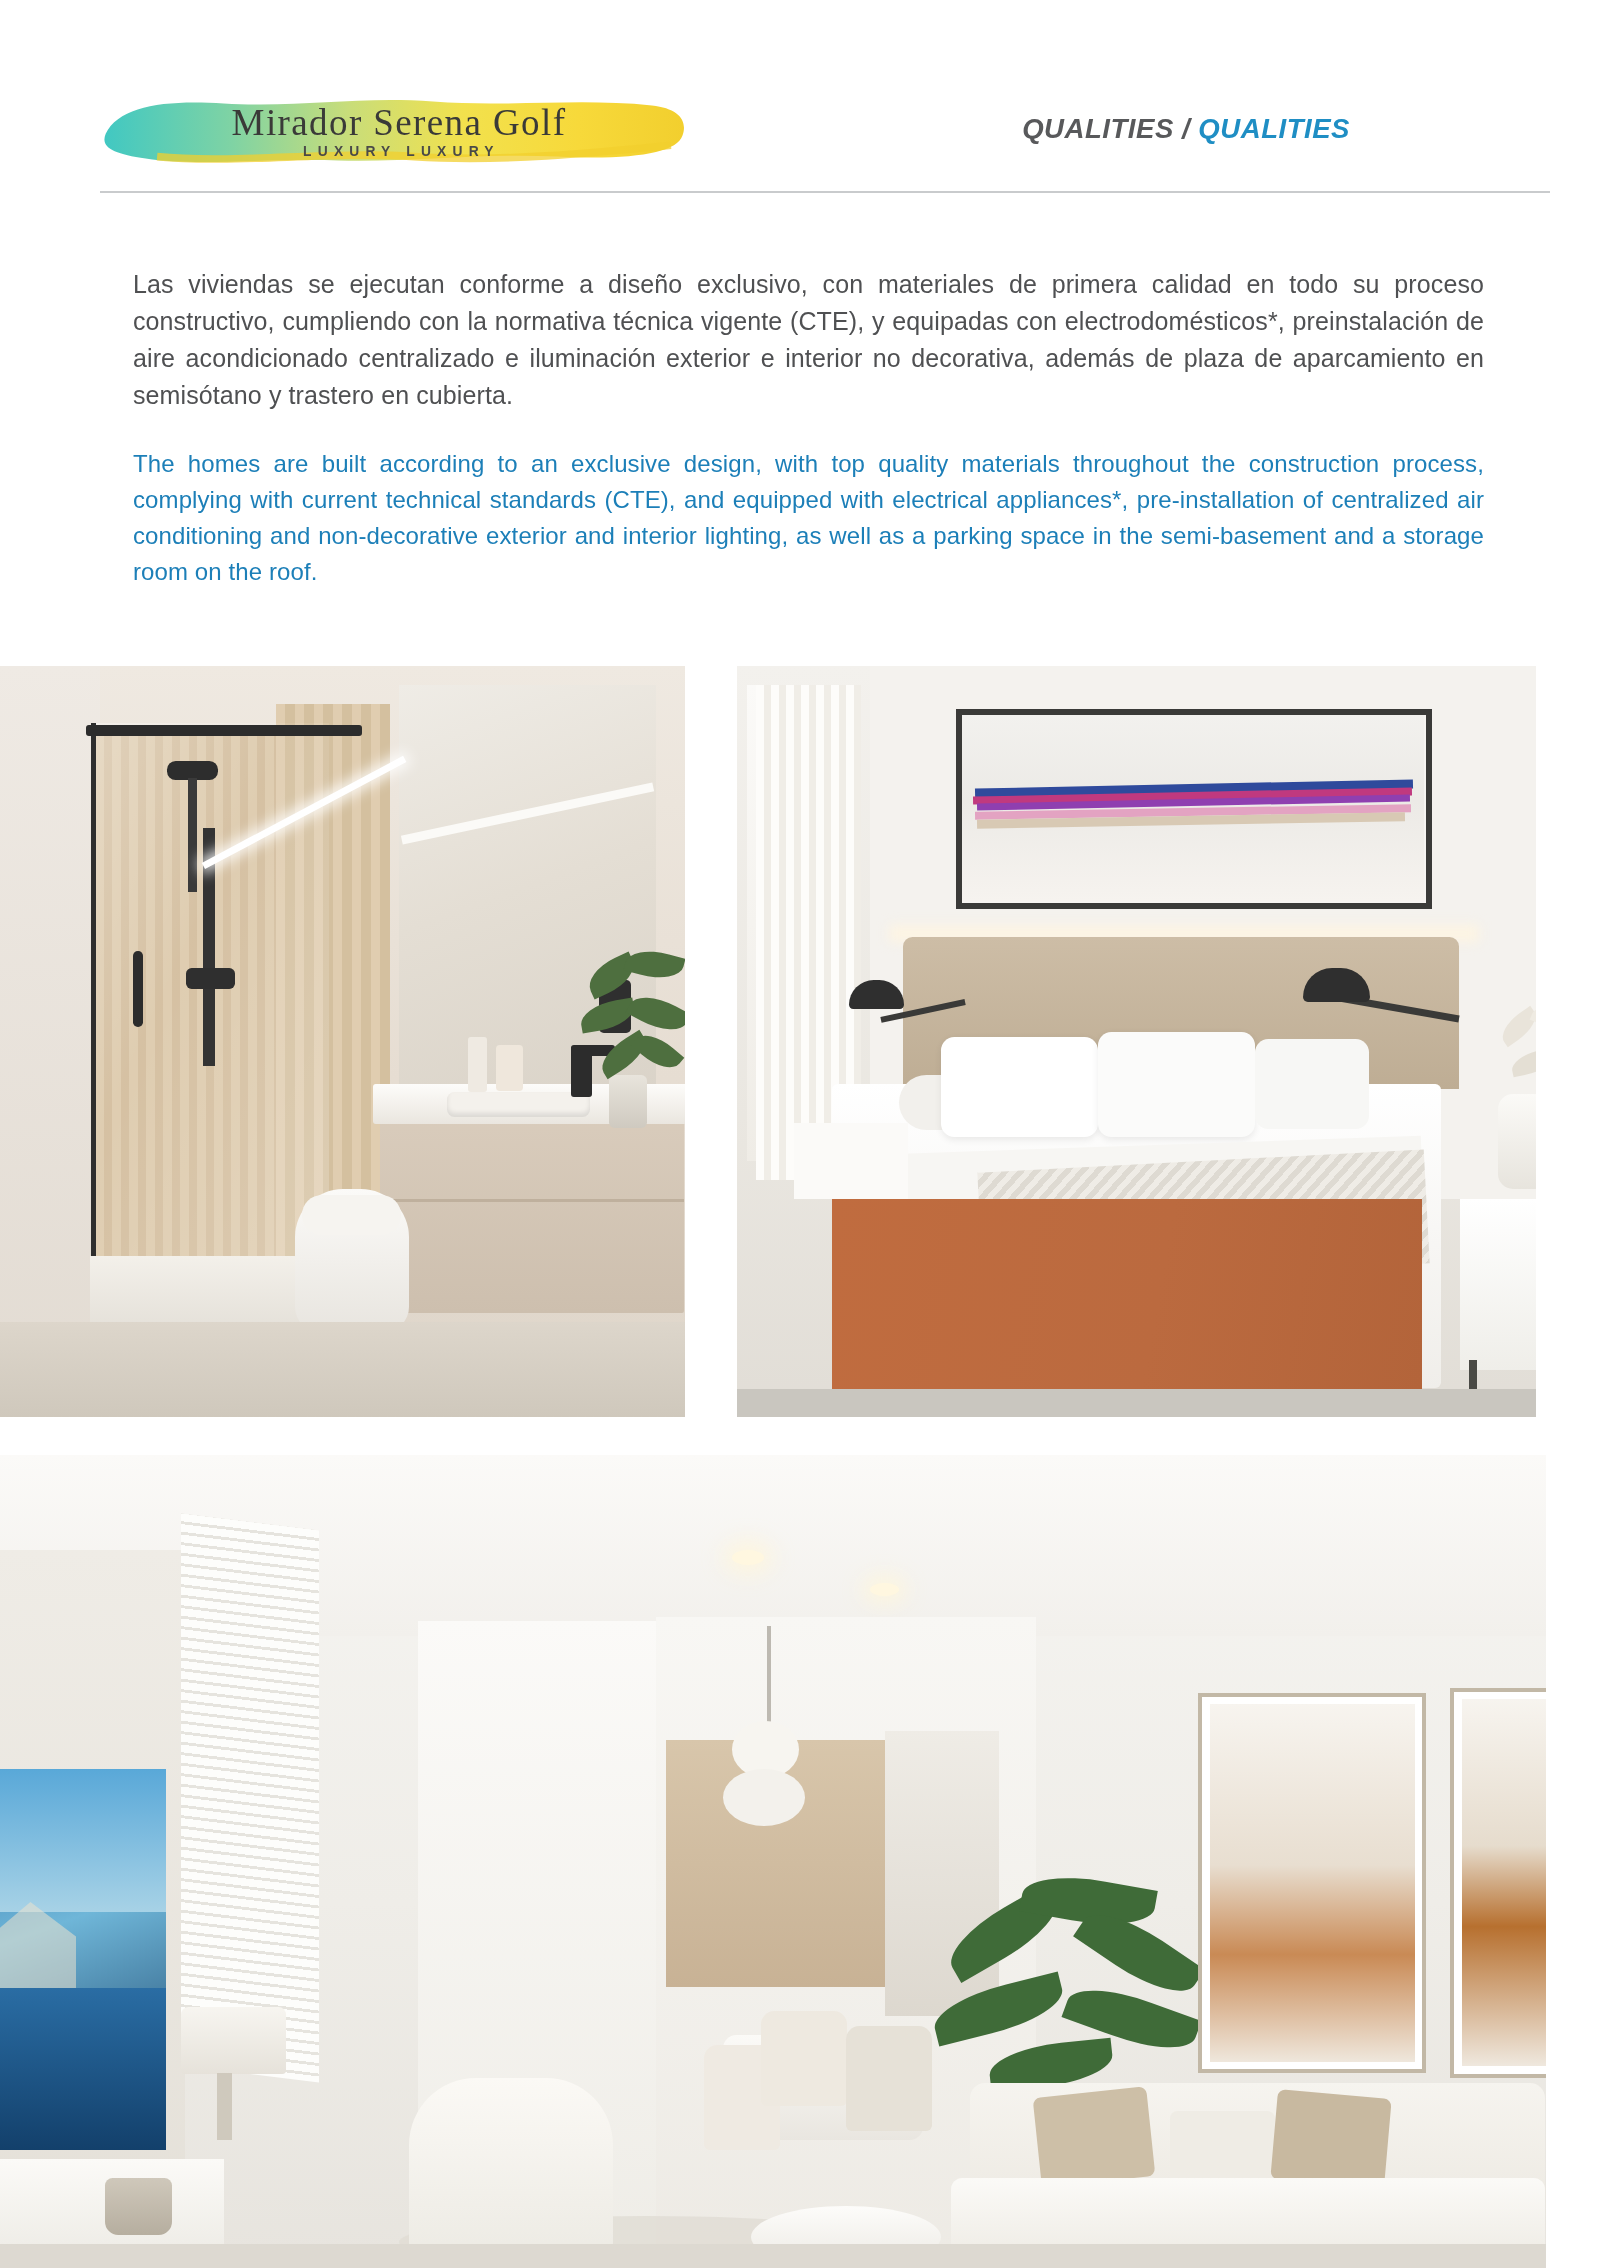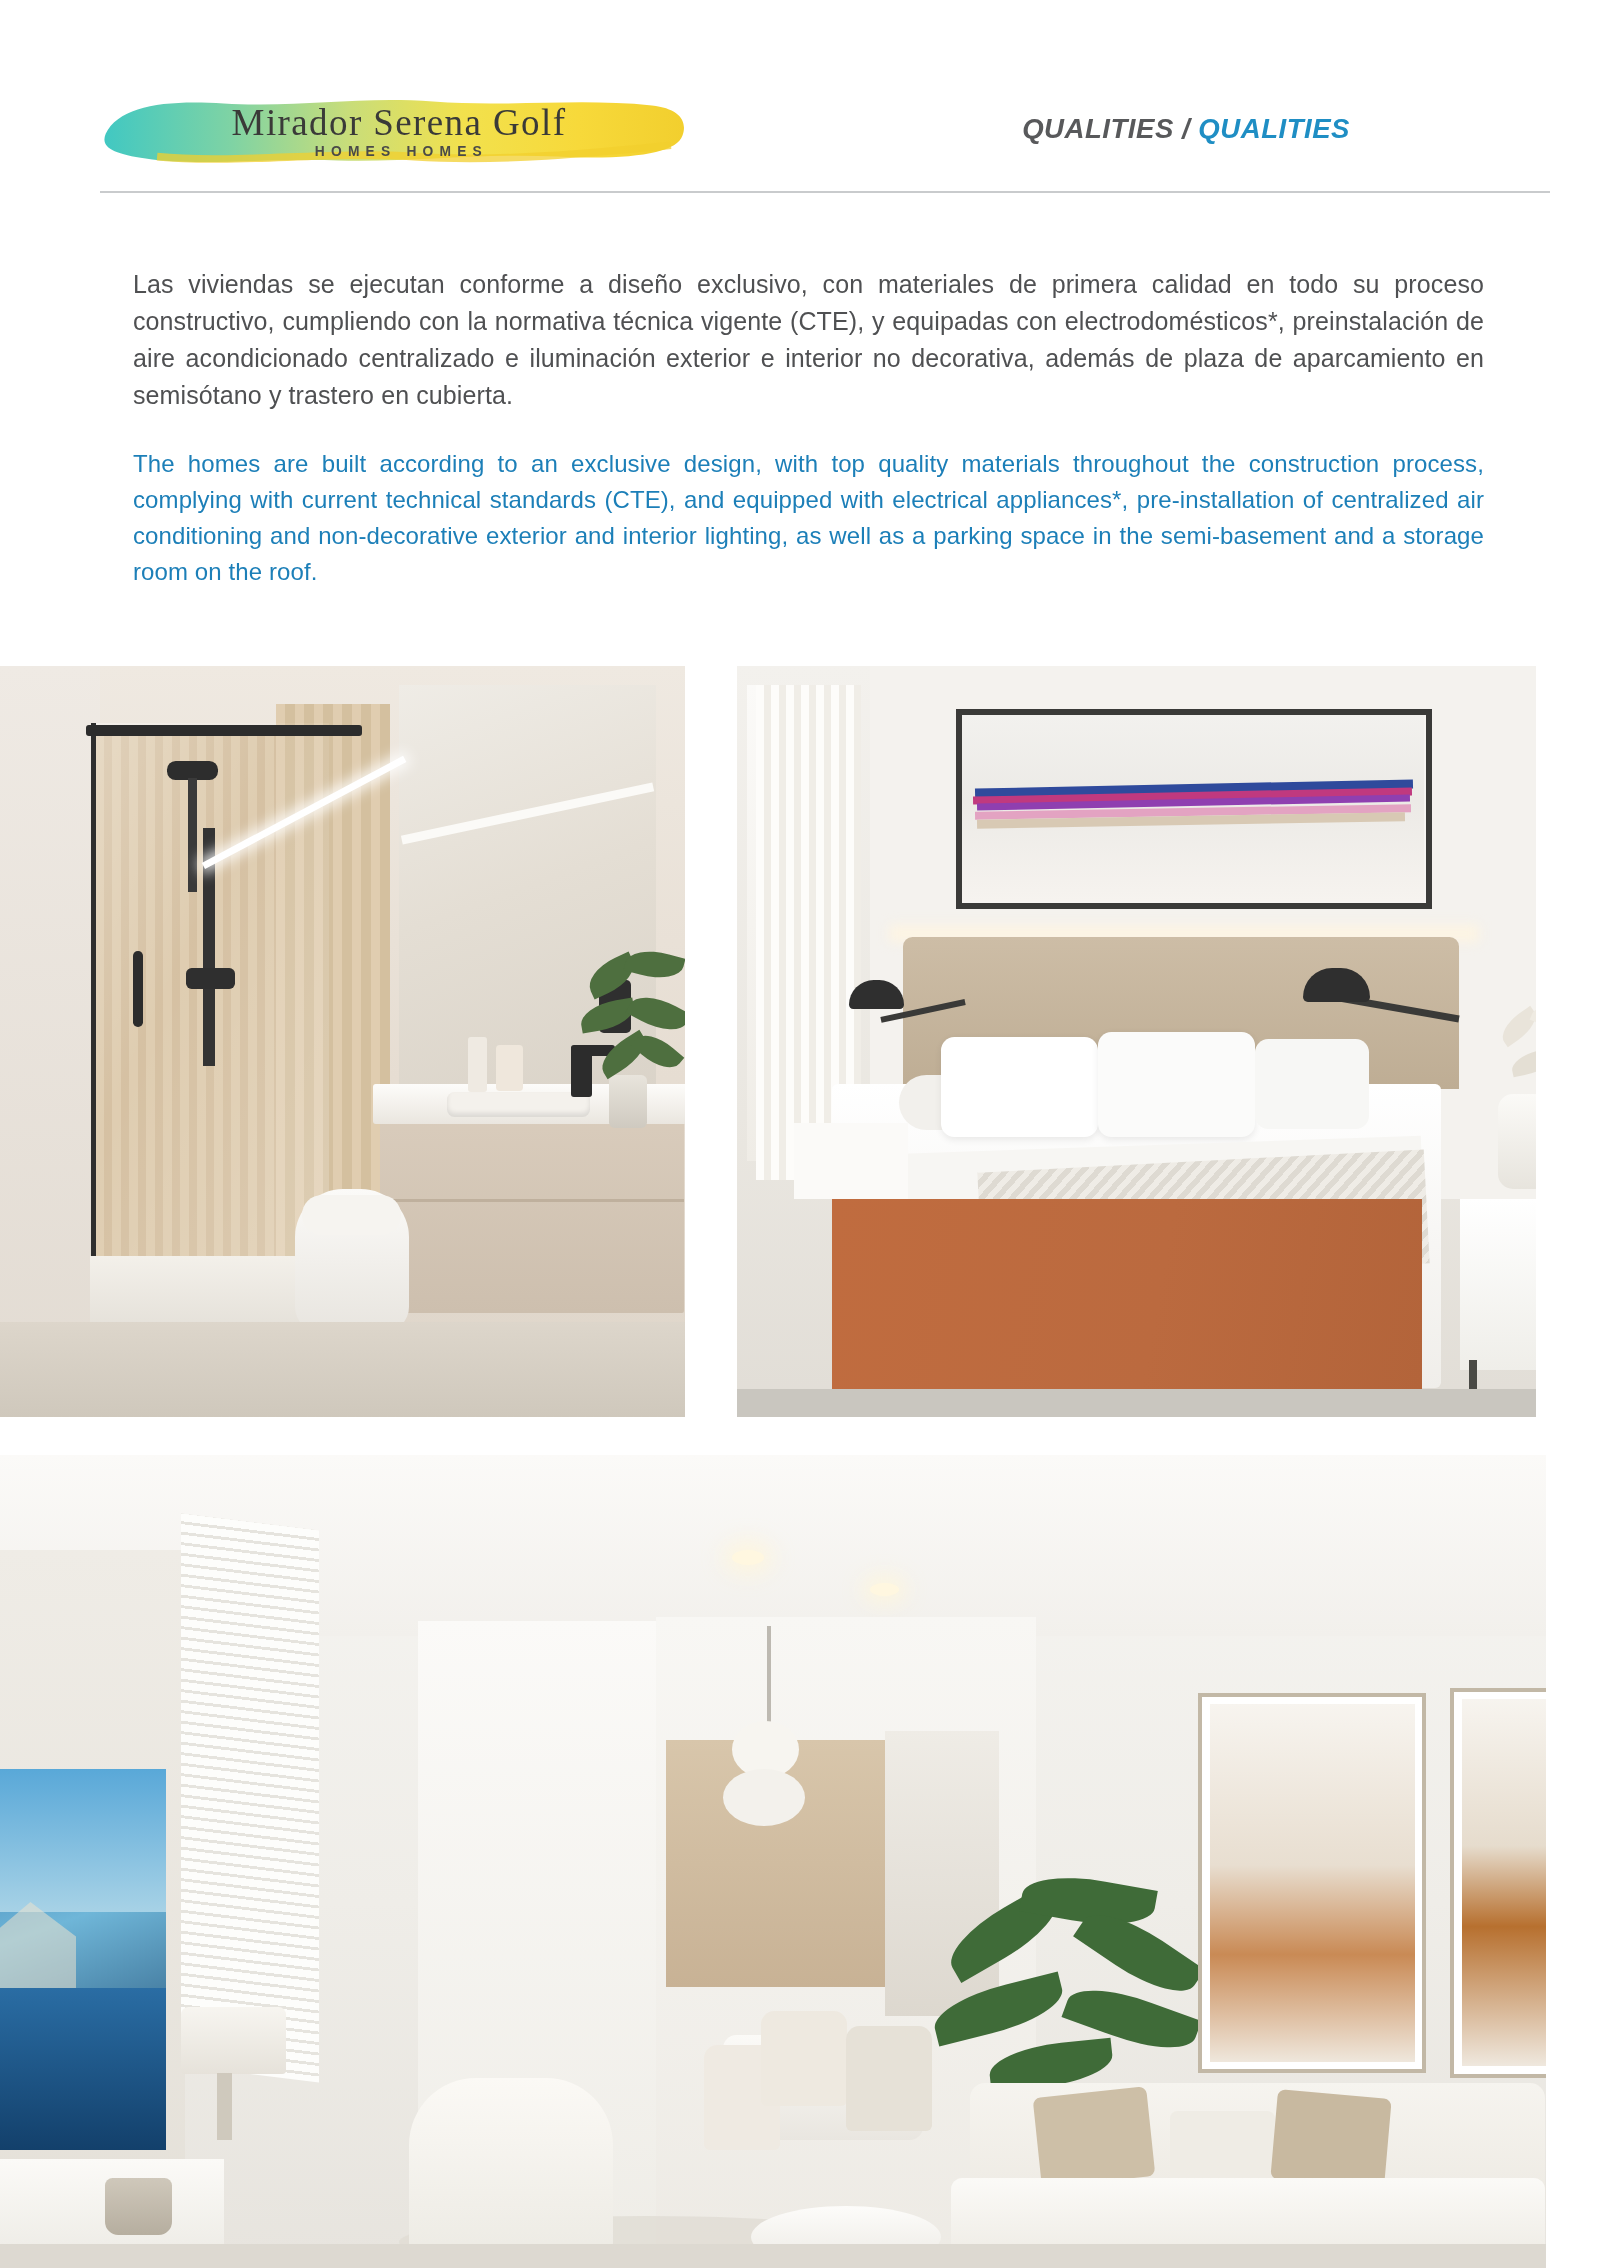--- a/index.html
+++ b/index.html
@@ -272,21 +272,21 @@
             <stop offset="62%" stop-color="#f2e14d"></stop>
             <stop offset="82%" stop-color="#f7d93a"></stop>
             <stop offset="100%" stop-color="#f2cf2e"></stop>
           </linearGradient>
         </defs>
         <path d="M6,42 C20,12 70,6 130,10 C210,15 270,2 350,8 C430,14 500,4 580,12 C608,15 618,28 612,44 C606,62 560,70 480,66 C400,62 330,72 250,70 C170,68 100,76 48,68 C14,63 0,56 6,42 Z" fill="url(#brushGrad)"></path>
         <path d="M60,66 C140,74 240,60 330,66 C420,72 520,62 600,54" fill="none" stroke="#f2cf2e" stroke-width="8" opacity="0.75"></path>
       </svg>
       <div class="brand-text">
         <div class="brand-title">Mirador Serena Golf</div>
-        <div class="brand-sub">HOMES HOMES</div>
+        <div class="brand-sub">LUXURY LUXURY</div>
       </div>
     </div>
 
     <div class="header-title">
       <span class="es">QUALITIES</span>
       <span class="sep">/</span>
       <span class="en">QUALITIES</span>
     </div>
 
     <div class="header-rule"></div>

